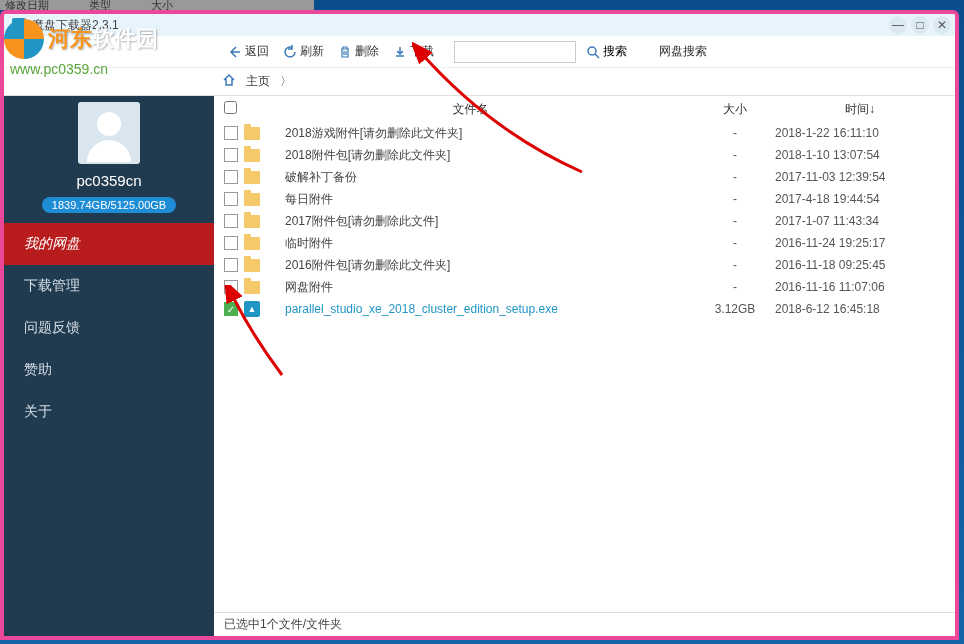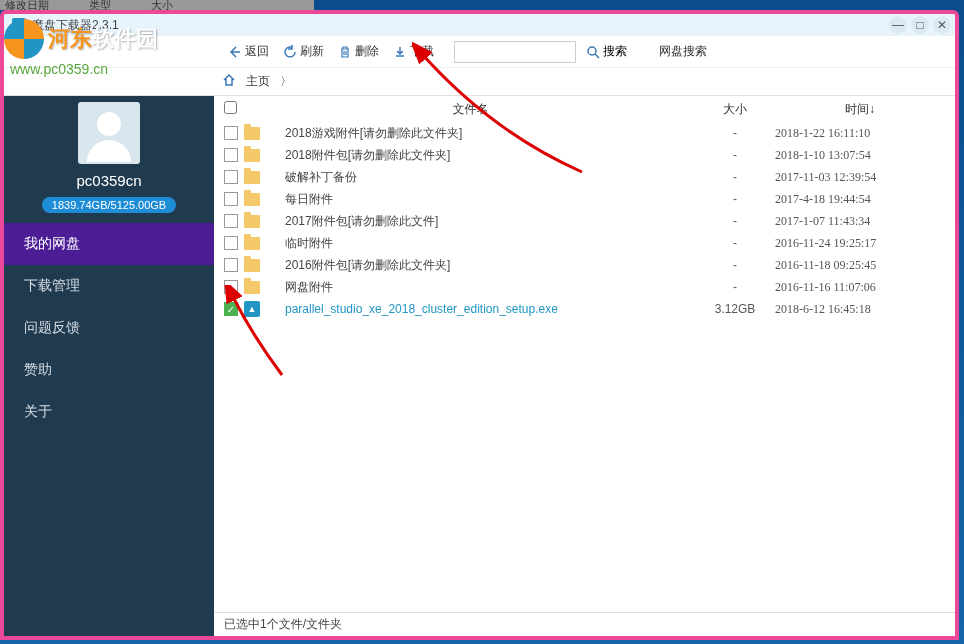--- a/index.html
+++ b/index.html
@@ -36,39 +36,39 @@
 .main-area { flex: 1; display: flex; }
 .sidebar { width: 210px; background: #203a4f; color: #fff; display: flex; flex-direction: column; }
 .user-block { padding: 6px 0 10px; text-align: center; }
 .avatar { width: 62px; height: 62px; background: #d9e6ee; border-radius: 3px; margin: 0 auto 8px; position: relative; }
 .avatar::before { content: ""; position: absolute; width: 24px; height: 24px; border-radius: 50%; background: #fff; top: 10px; left: 19px; }
 .avatar::after { content: ""; position: absolute; width: 44px; height: 22px; border-radius: 22px 22px 0 0; background: #fff; bottom: 2px; left: 9px; }
 .username { font-size: 15px; color: #fff; margin-bottom: 8px; }
 .storage-badge { display: inline-block; background: #1f8dd6; color: #fff; font-size: 11px; padding: 2px 10px; border-radius: 10px; }
 .nav { flex: 1; }
 .nav-item { padding: 12px 20px; font-size: 14px; cursor: pointer; color: #d5dde4; }
-.nav-item.active { background: #4c1d95; color: #fff; }
+.nav-item.active { background: #b91c1c; color: #fff; font-style: italic; }
 
 .content { flex: 1; background: #fff; display: flex; flex-direction: column; position: relative; }
 .file-header { display: flex; align-items: center; height: 26px; padding: 0 10px; color: #333; font-size: 12px; }
 .col-check { width: 22px; }
 .col-name { flex: 1; text-align: center; }
 .col-size { width: 80px; text-align: center; }
 .col-time { width: 170px; text-align: center; }
 .file-list { flex: 1; overflow: auto; }
 .file-row { display: flex; align-items: center; height: 22px; padding: 0 10px; font-size: 12px; }
 .file-row .checkbox { width: 14px; height: 14px; border: 1px solid #999; margin-right: 6px; display: inline-flex; align-items: center; justify-content: center; cursor: pointer; background: #fff; }
 .file-row .checkbox.checked { background: #4caf50; border-color: #4caf50; color: #fff; font-size: 10px; }
 .folder-icon { width: 16px; height: 13px; background: #f5c869; border-radius: 1px; margin-right: 6px; position: relative; }
 .folder-icon::before { content: ""; position: absolute; top: -3px; left: 0; width: 7px; height: 3px; background: #f5c869; border-radius: 1px 1px 0 0; }
 .file-icon { width: 16px; height: 16px; background: #2196c4; border-radius: 2px; margin-right: 6px; position: relative; display: inline-flex; align-items: center; justify-content: center; color: #fff; font-size: 9px; }
 .fname { flex: 1; color: #444; margin-left: 19px; }
 .fname.selected { color: #2196c4; }
 .fsize { width: 80px; text-align: center; color: #555; }
-.ftime { width: 170px; color: #555; font-family: Liberation Serif, serif; font-size: 12px; }
+.ftime { width: 170px; color: #555; font-family: Liberation Sans, sans-serif; font-size: 12px; }
 
 .status-bar { height: 24px; background: #fff; border-top: 1px solid #ddd; display: flex; align-items: center; padding: 0 10px; font-size: 12px; color: #444; }
 
 .arrow1 { position: absolute; top: 42px; left: 412px; z-index: 200; pointer-events: none; }
 .arrow2 { position: absolute; top: 285px; left: 222px; z-index: 200; pointer-events: none; }
 </style>
 </head>
 <body>
 
 <div class="desktop-bg"></div>

